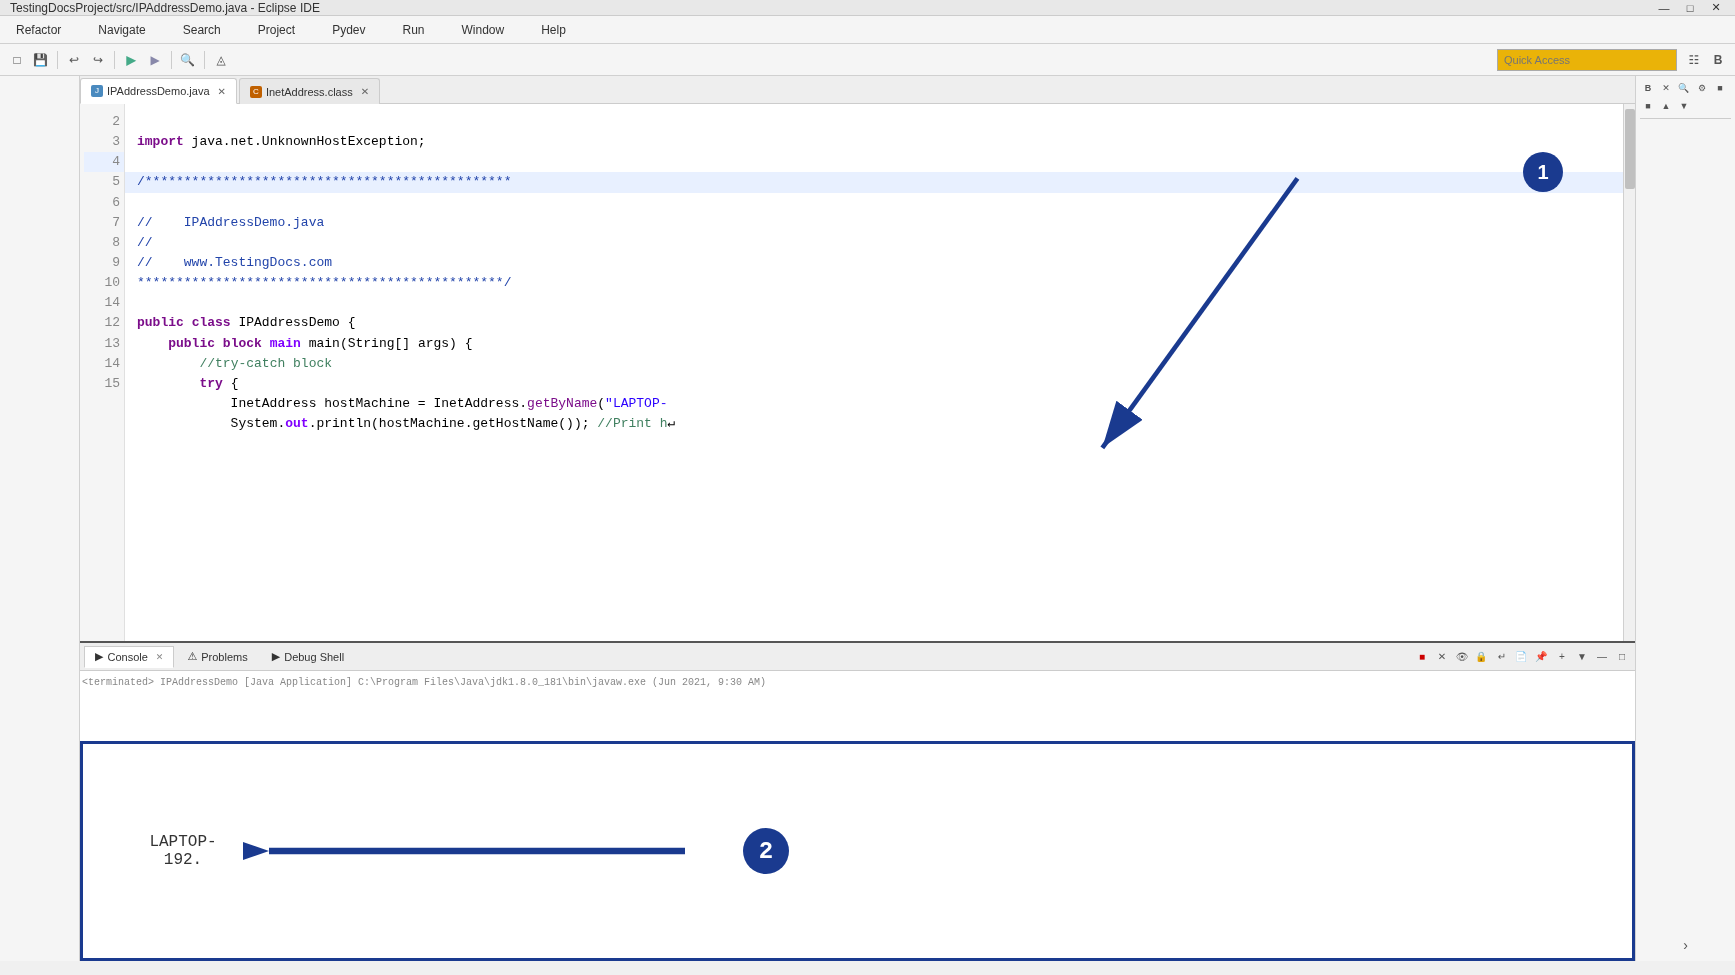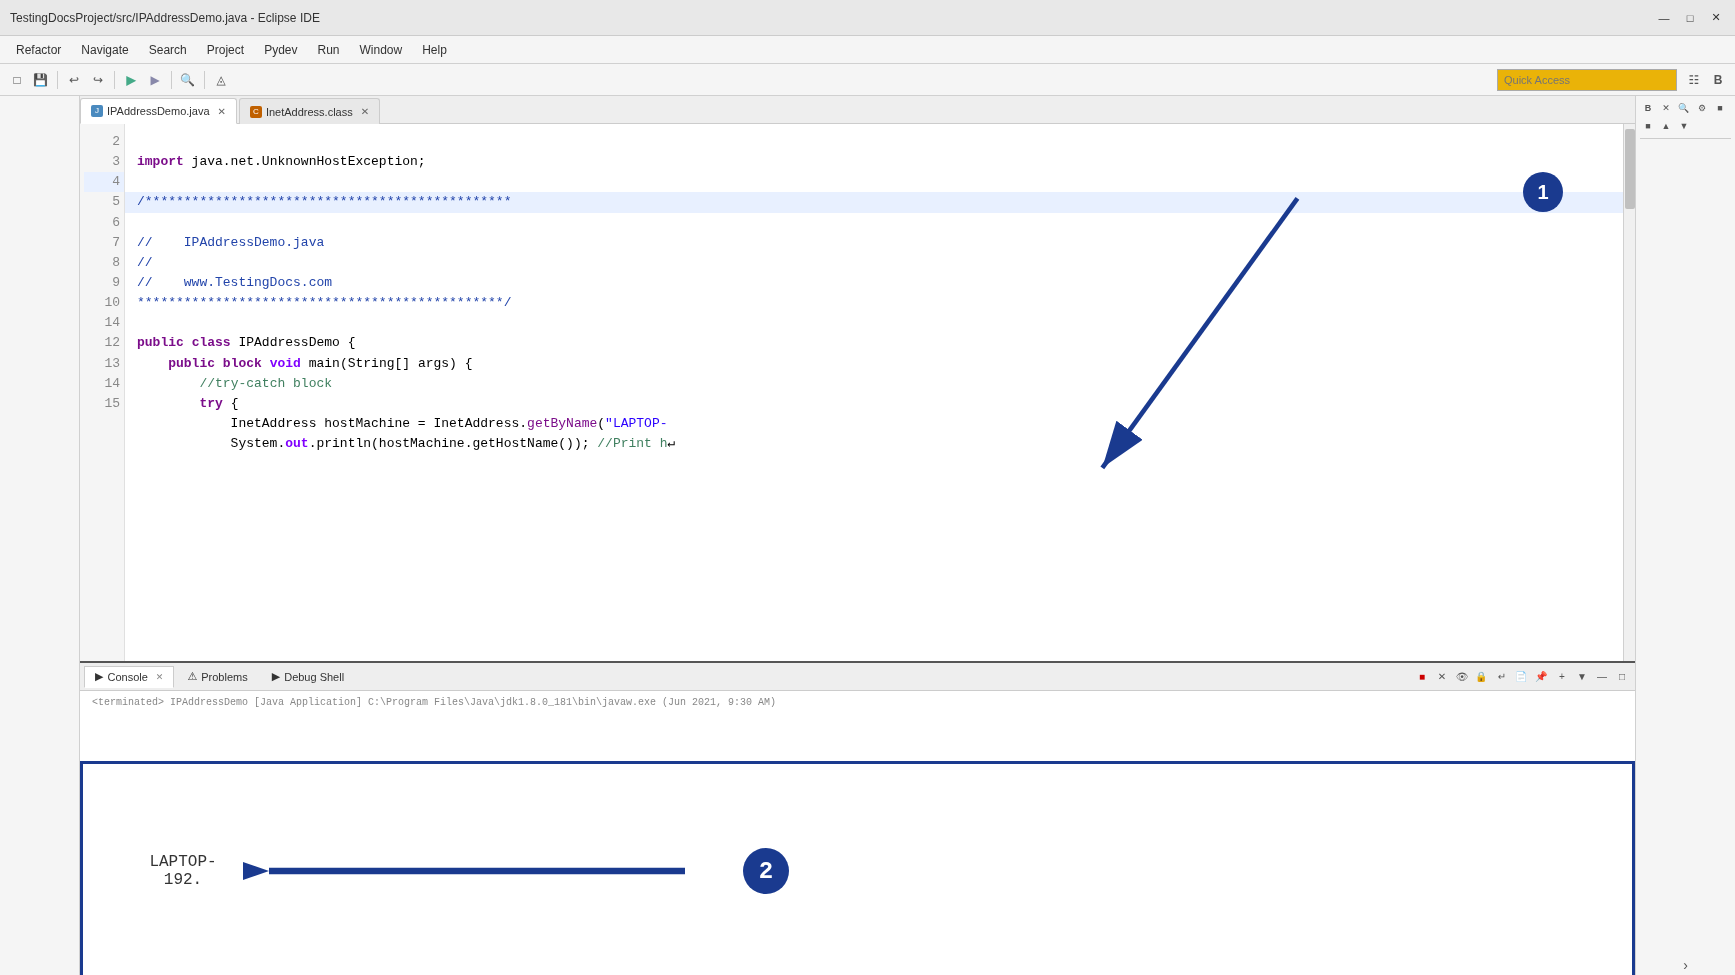--- a/index.html
+++ b/index.html
@@ -7,21 +7,21 @@
       width: 1735px;
       height: 975px;
       font-family: 'Segoe UI', Arial, sans-serif;
       background: #f0f0f0;
       overflow: hidden;
       position: relative;
     }
 
     
     #title-bar {
-      height: 36px;
+      height: 16px;
       background: #e8e8e8;
       display: flex;
       align-items: center;
       justify-content: space-between;
       padding: 0 10px;
       border-bottom: 1px solid #ccc;
     }
     #title-text {
       font-size: 12px;
       color: #333;
@@ -42,21 +42,21 @@
     }
 
     
     #menu-bar {
       height: 28px;
       background: #f5f5f5;
       display: flex;
       align-items: center;
       padding: 0 8px;
       border-bottom: 1px solid #d0d0d0;
-      gap: 4px;
+      gap: 21px;
     }
     .menu-item {
       padding: 2px 8px;
       font-size: 12px;
       color: #333;
       cursor: pointer;
     }
 
     
     #toolbar {
@@ -343,21 +343,21 @@
       font-size: 10px;
       display: flex;
       align-items: center;
       justify-content: center;
       cursor: pointer;
       color: #555;
     }
     #console-content-area {
       flex: 1;
       background: white;
-      padding: 6px 12px;
+      padding: 6px 2px;
       font-family: 'Courier New', monospace;
       font-size: 13px;
       color: #000;
       overflow: hidden;
       position: relative;
     }
 
     
     #program-output-box {
       position: absolute;
@@ -496,21 +496,21 @@
       <div id="code-content">
 <span><span class="kw">import</span> java.net.UnknownHostException;</span>
 <span></span>
 <span style="background:#e8f0ff; display:block; margin:0 -12px; padding:0 12px;"><span class="comment-blue">/***********************************************</span></span>
 <span><span class="comment-blue">//    IPAddressDemo.java</span></span>
 <span><span class="comment-blue">//</span></span>
 <span><span class="comment-blue">//    www.TestingDocs.com</span></span>
 <span><span class="comment-blue">***********************************************/</span></span>
 <span></span>
 <span><span class="kw">public</span> <span class="kw">class</span> IPAddressDemo {</span>
-<span>    <span class="kw">public</span> <span class="kw">block</span> <span class="kw2">void</span> main(String[] args) {</span>
+<span>    <span class="kw">public</span> <span class="kw">block</span> <span class="kw2">main</span> main(String[] args) {</span>
 <span>        <span class="comment">//try-catch block</span></span>
 <span>        <span class="kw">try</span> {</span>
 <span>            InetAddress hostMachine = InetAddress.<span class="method">getByName</span>(<span class="string">"LAPTOP-</span></span>
 <span>            System.<span class="kw2">out</span>.println(hostMachine.getHostName()); <span class="comment">//Print h</span>↵</span>
       </div>
 
       <div id="annotation-overlay">
 
         <div class="circle-badge" style="top: 20px; right: 60px; z-index:20;">
           <span>1</span>

